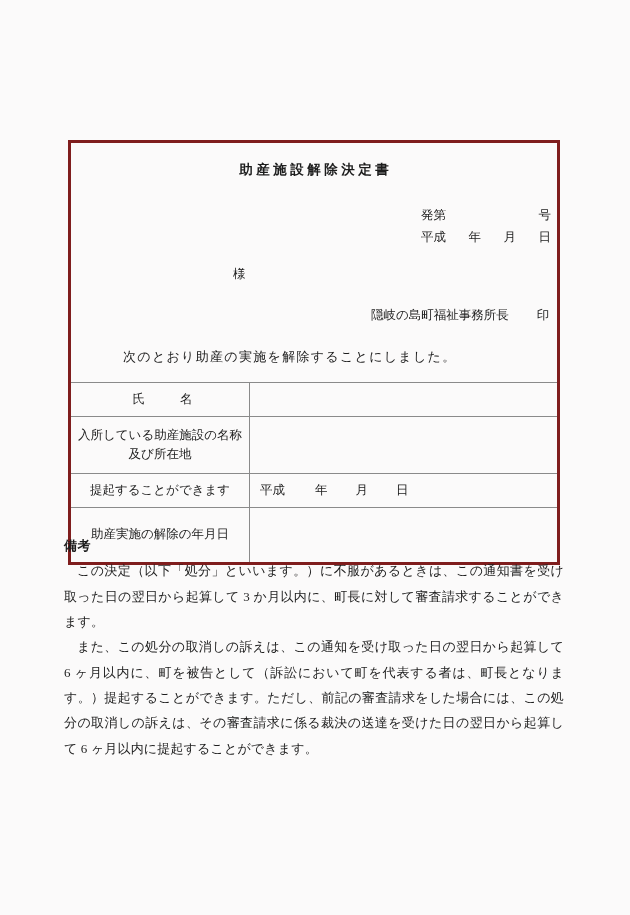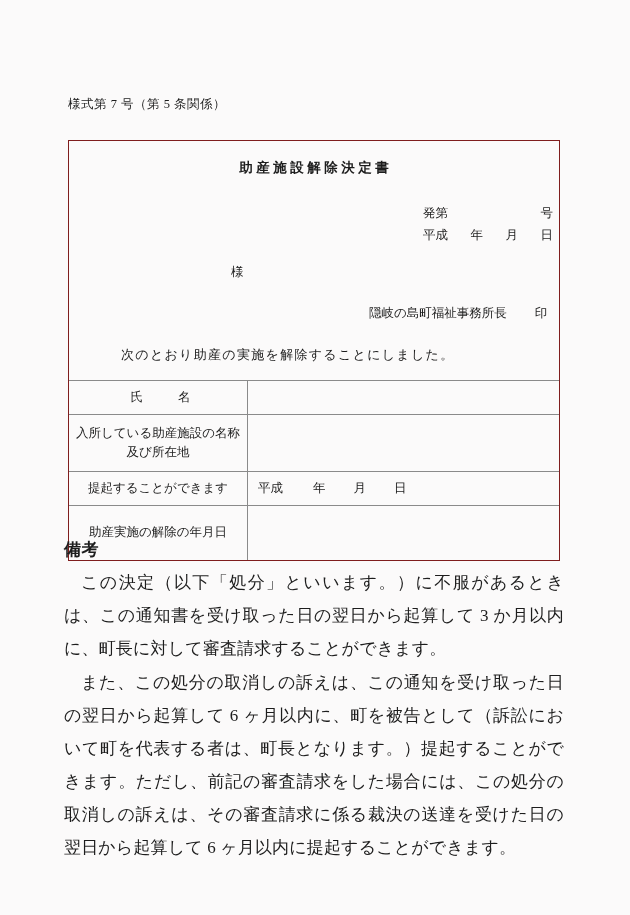--- a/index.html
+++ b/index.html
@@ -32,21 +32,21 @@
     letter-spacing: 0.5px;
     white-space: nowrap;
   }
 
   
   .doc-box {
     position: absolute;
     left: 68px;
     top: 140px;
     width: 492px;
-    border: 1px solid #7f1d1d;
+    border: 3px solid #7f1d1d;
     box-sizing: border-box;
     background: transparent;
   }
 
   .head-area {
     position: relative;
     height: 239px;
   }
 
   .doc-title {
@@ -148,41 +148,40 @@
   }
   .date-value .gap-s { display: inline-block; width: 30px; }
   .date-value .gap-m { display: inline-block; width: 28px; }
 
   
   .notes {
     position: absolute;
     left: 64px;
     top: 533px;
     width: 500px;
-    font-size: 17px;
+    font-size: 13px;
     line-height: 1.95;
   }
   .notes-title {
     font-weight: bold;
     letter-spacing: 0.5px;
   }
   .notes p {
     margin: 0;
     text-indent: 1em;
     text-align: justify;
     text-justify: inter-ideograph;
     letter-spacing: 0.15px;
   }
 </style>
 </head>
 <body>
 
 <div class="page">
 
-  <div class="form-no">様式第 7 号（第 5 条関係）</div>
 
   <div class="doc-box">
 
     <div class="head-area">
 
       <div class="doc-title">助産施設解除決定書</div>
 
       <div class="issue-no">
         <span>発第</span>
         <span>号</span>

